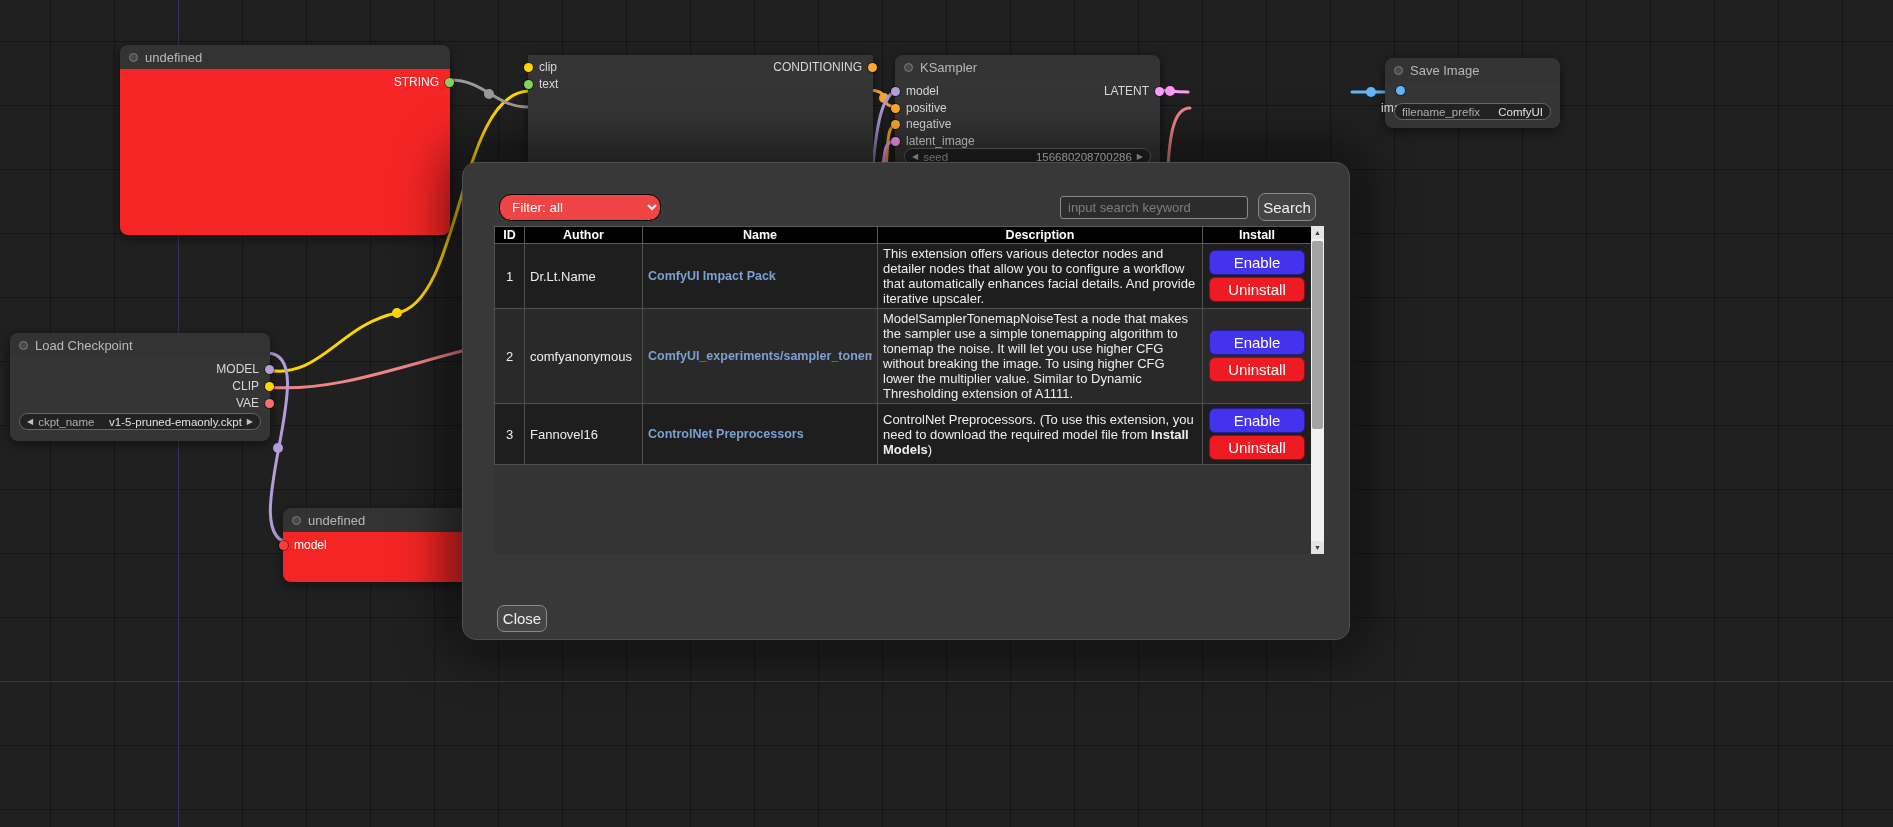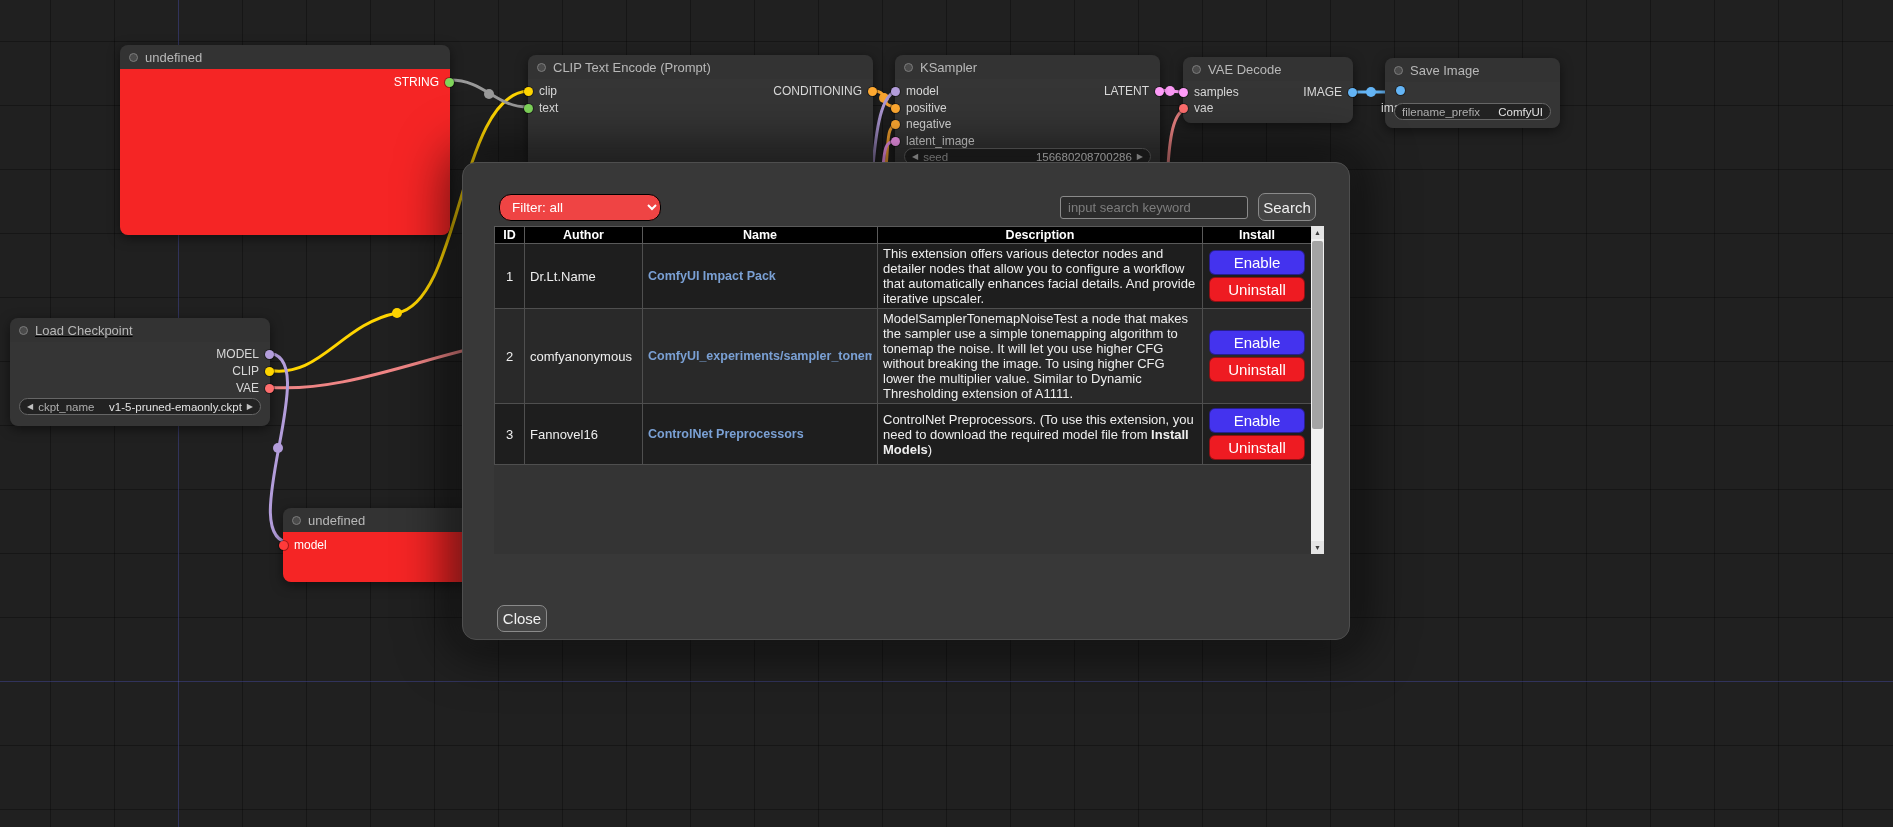--- a/index.html
+++ b/index.html
@@ -131,24 +131,20 @@
     </div>
     <div class="node-body" style="height:166px;">
       <div class="slot out" style="top:6px;">
         <span class="pin" style="background:var(--slot-string);"></span>
         <span>STRING</span>
       </div>
     </div>
   </div>
 
   <div class="node" style="left:528px;top:55px;width:345px;height:240px;">
-    <div class="node-header">
-      <span class="tdot"></span>
-      <span class="ntitle">CLIP Text Encode (Prompt)</span>
-    </div>
     <div class="node-body" style="height:216px;">
       <div class="slot in" style="top:5px;">
         <span class="pin" style="background:var(--slot-clip);"></span>
         <span>clip</span>
       </div>
       <div class="slot in" style="top:22px;">
         <span class="pin" style="background:var(--slot-string);"></span>
         <span>text</span>
       </div>
       <div class="slot out" style="top:5px;">
@@ -186,59 +182,39 @@
       </div>
       <div class="widget" style="top:69px;">
         <span class="arrow">◀</span>
         <span class="wname">seed</span>
         <span class="wvalue">156680208700286</span>
         <span class="arrow">▶</span>
       </div>
     </div>
   </div>
 
-  <div class="node" style="left:1183px;top:57px;width:170px;height:66px;">
-    <div class="node-header">
-      <span class="tdot"></span>
-      <span class="ntitle">VAE Decode</span>
-    </div>
-    <div class="node-body" style="height:42px;">
-      <div class="slot in" style="top:4px;">
-        <span class="pin" style="background:var(--slot-latent);"></span>
-        <span>samples</span>
-      </div>
-      <div class="slot in" style="top:20px;">
-        <span class="pin" style="background:var(--slot-vae);"></span>
-        <span>vae</span>
-      </div>
-      <div class="slot out" style="top:4px;">
-        <span class="pin" style="background:var(--slot-image);"></span>
-        <span>IMAGE</span>
-      </div>
-    </div>
-  </div>
 
   <div class="node" style="left:1385px;top:58px;width:175px;height:70px;">
     <div class="node-header">
       <span class="tdot"></span>
       <span class="ntitle">Save Image</span>
     </div>
     <div class="node-body" style="height:46px;">
       <div class="slot in" style="top:4px;flex-direction:column;">
         <span class="pin" style="background:var(--slot-image);"></span>
         <span>images</span>
       </div>
       <div class="widget" style="top:21px;">
         <span class="wname">filename_prefix</span>
         <span class="wvalue">ComfyUI</span>
       </div>
     </div>
   </div>
 
-  <div class="node" style="left:10px;top:318px;width:260px;height:108px;text-decoration:underline;">
+  <div class="node" style="left:10px;top:333px;width:260px;height:108px;">
     <div class="node-header">
       <span class="tdot"></span>
       <span class="ntitle">Load Checkpoint</span>
     </div>
     <div class="node-body" style="height:84px;">
       <div class="slot out" style="top:5px;">
         <span class="pin" style="background:var(--slot-model);"></span>
         <span>MODEL</span>
       </div>
       <div class="slot out" style="top:22px;">

